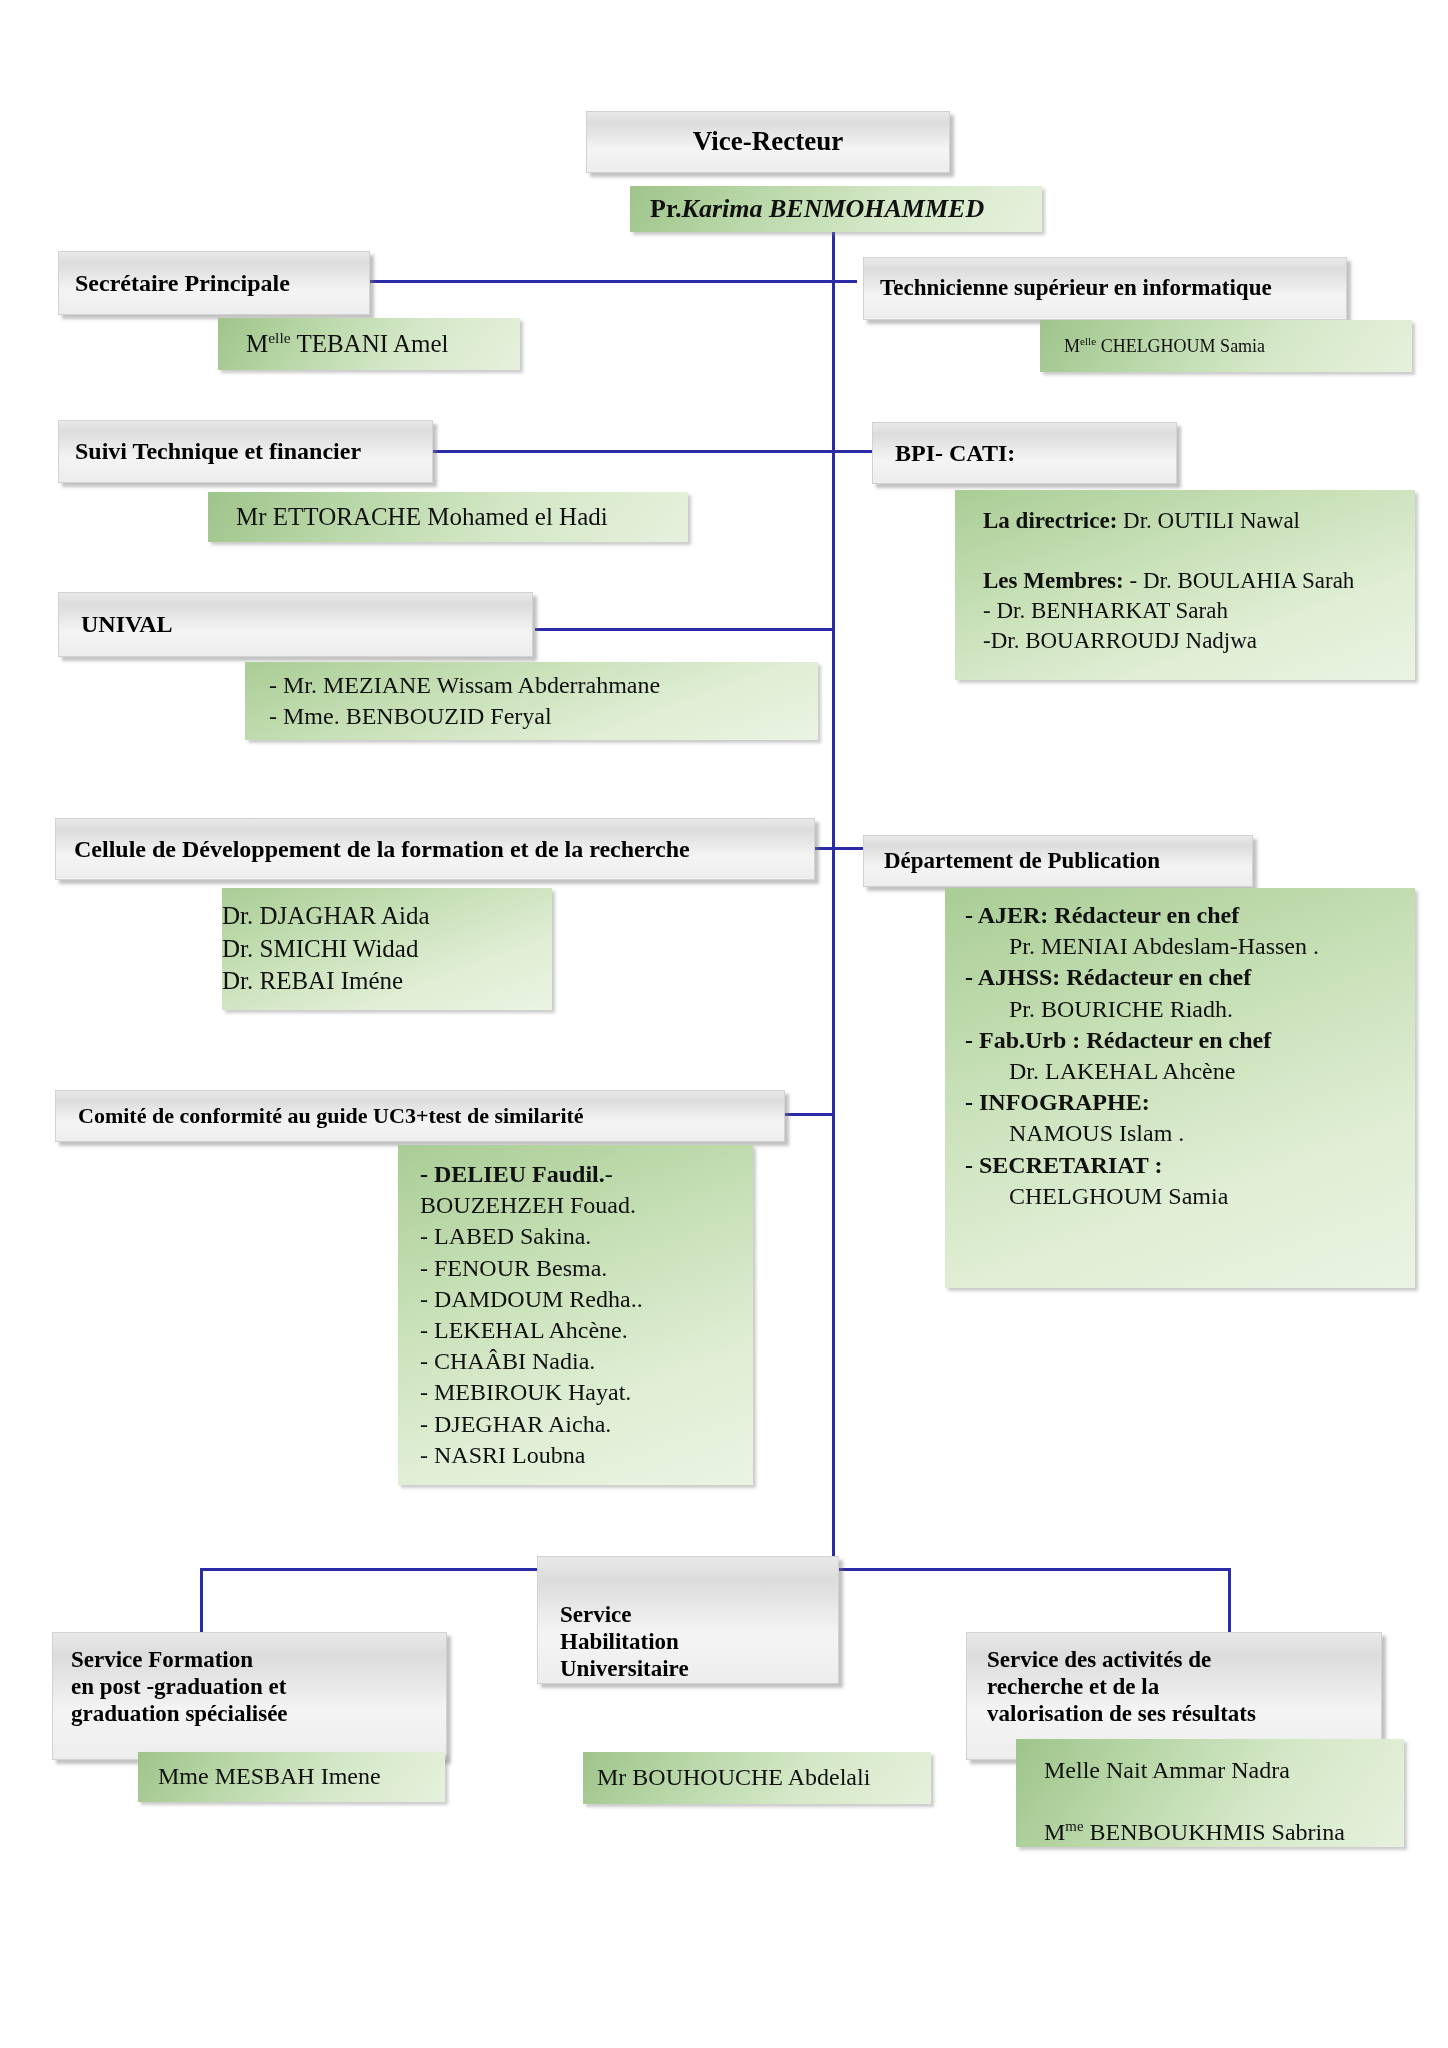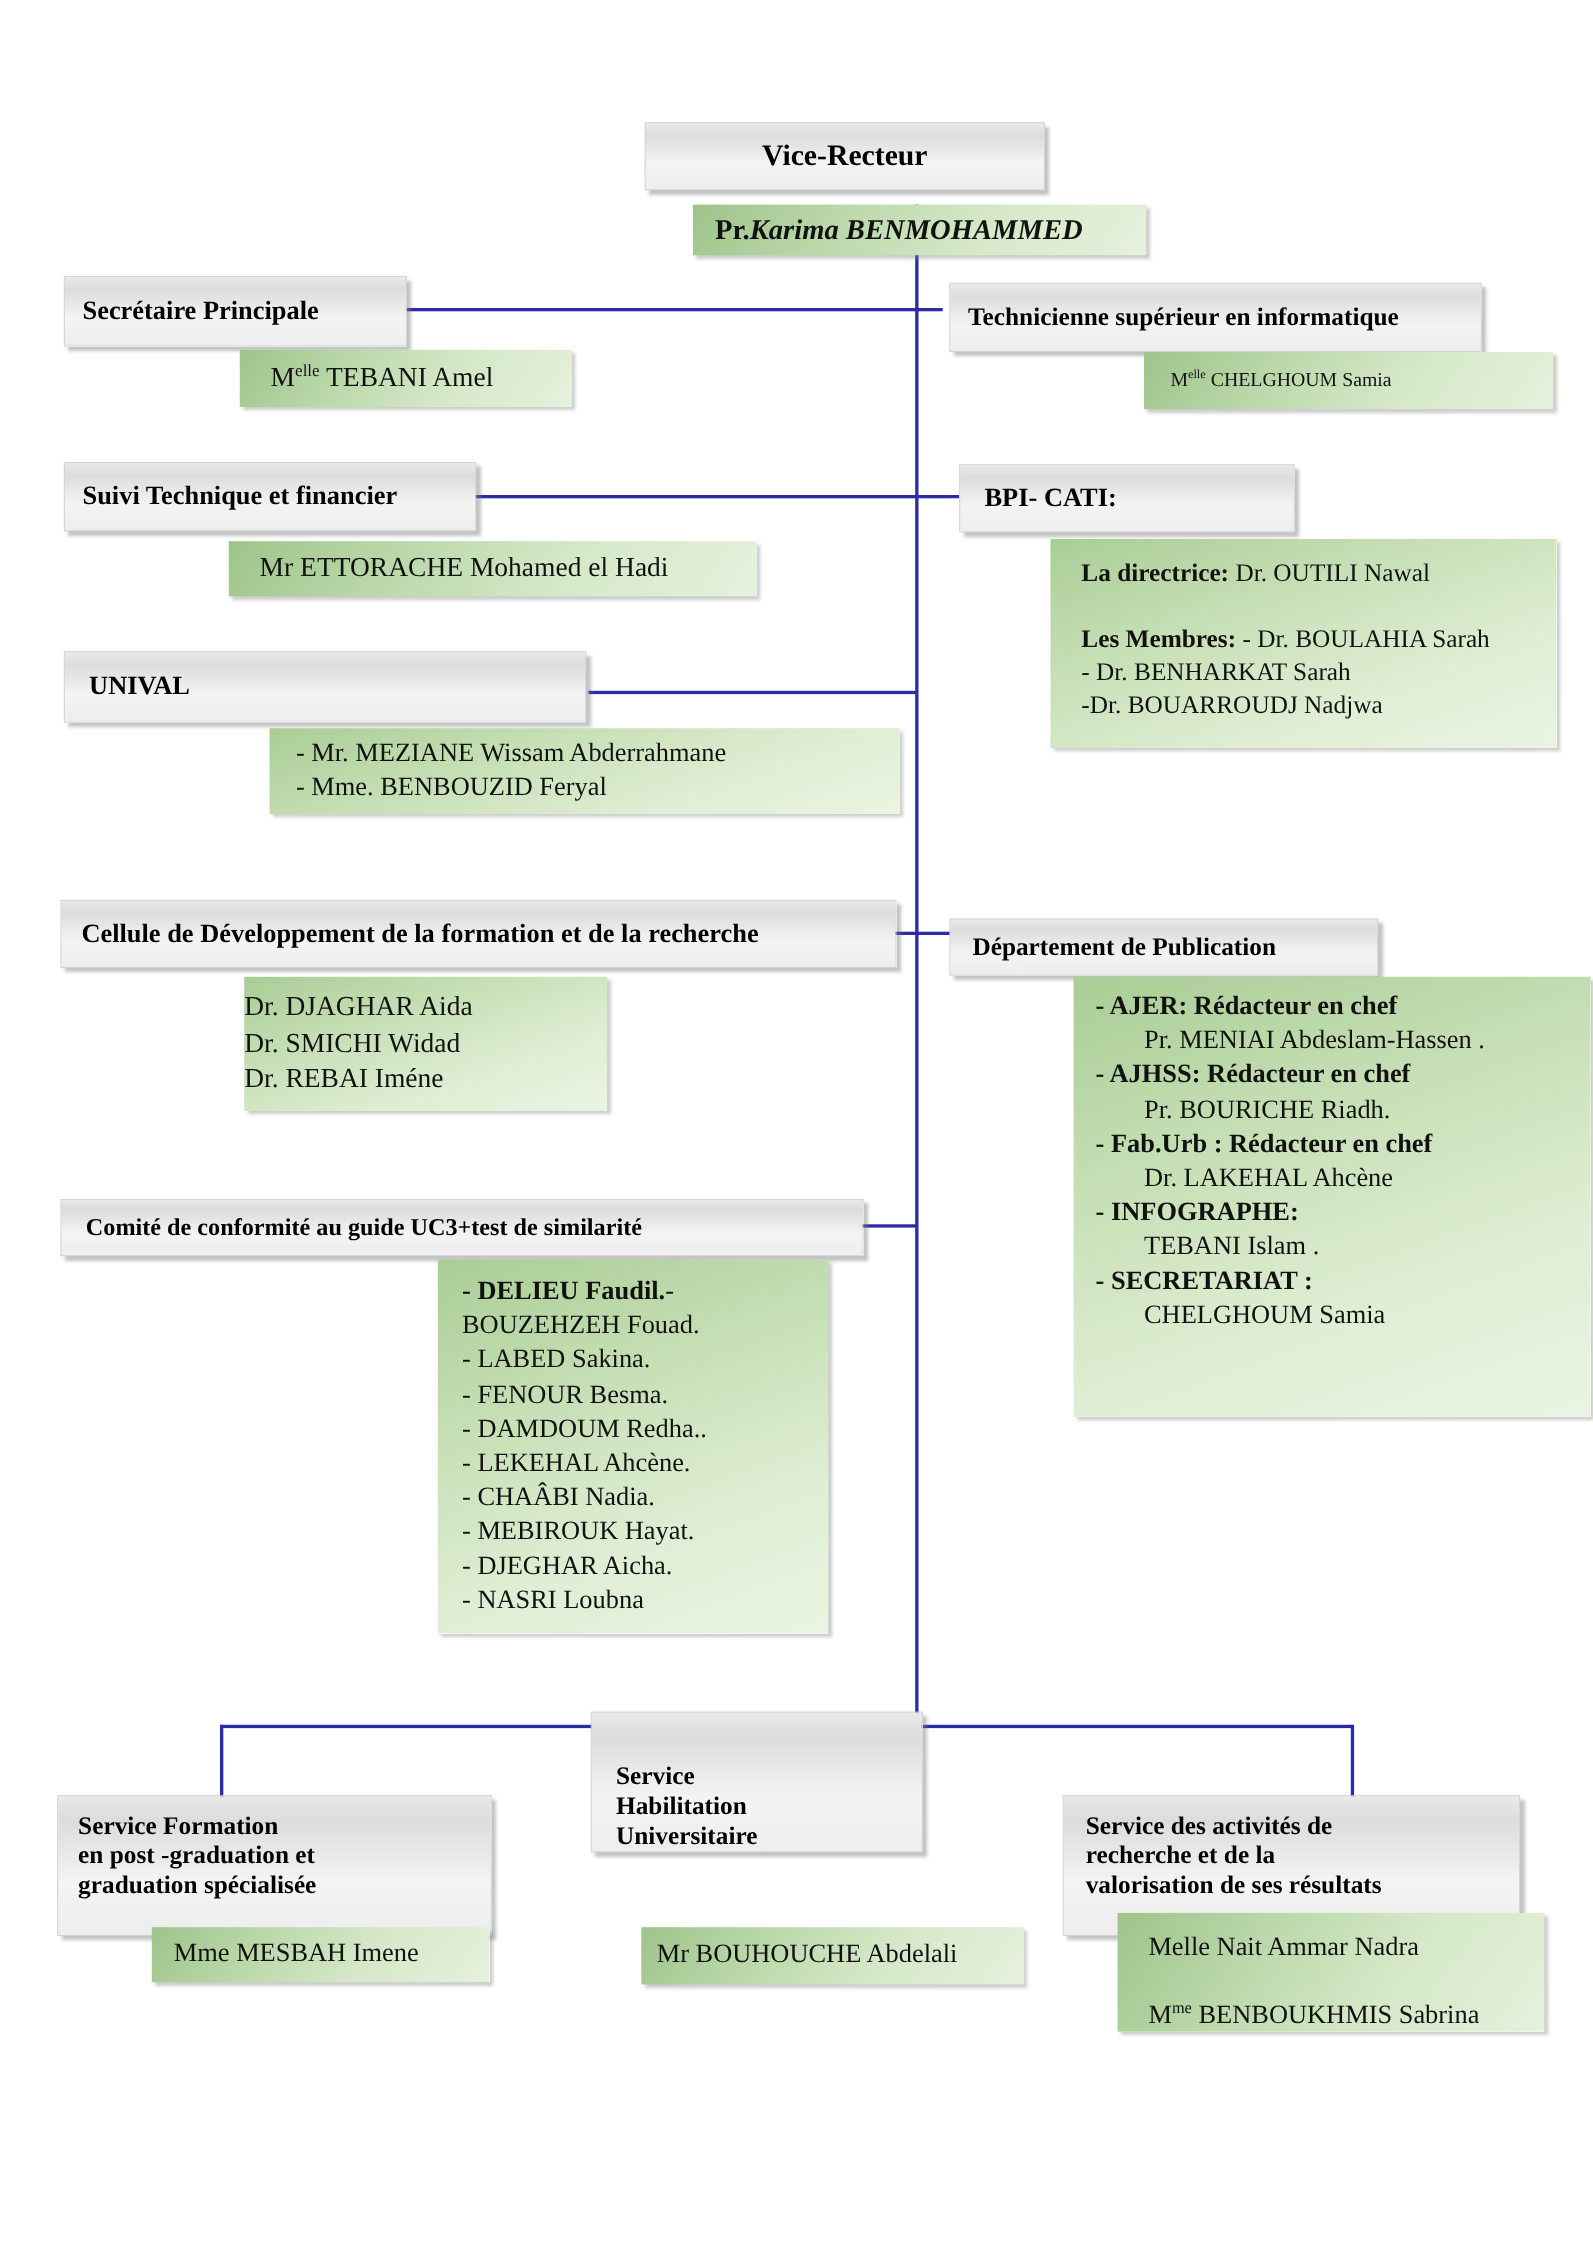--- a/index.html
+++ b/index.html
@@ -165,30 +165,30 @@
   </div>
   <div class="nbox plain" style="left:955px; top:490px; width:460px; height:190px; font-size:23px; padding-left:28px; align-items:flex-start; padding-top:16px;">
     <span class="txt"><span class="bold">La directrice:</span><span> Dr. OUTILI Nawal</span><br><br><span class="bold">Les Membres:</span><span class="list">   - Dr. BOULAHIA Sarah
    - Dr. BENHARKAT Sarah
    -Dr. BOUARROUDJ Nadjwa</span></span>
   </div>
 
   <div class="gbox" style="left:863px; top:835px; width:390px; height:52px; font-size:23px; padding-left:20px;">
     <span class="txt">Département de Publication</span>
   </div>
-  <div class="nbox plain" style="left:945px; top:888px; width:470px; height:400px; font-size:24px; padding-left:20px; align-items:flex-start; padding-top:12px;margin-left:31px;">
+  <div class="nbox plain" style="left:945px; top:888px; width:470px; height:400px; font-size:24px; padding-left:20px; align-items:flex-start; padding-top:12px;">
     <span class="txt">
       <span class="bold">- AJER: Rédacteur en chef</span><br>
       <span style="padding-left:44px; display:inline-block;">Pr. MENIAI Abdeslam-Hassen .</span><br>
       <span class="bold">- AJHSS: Rédacteur en chef</span><br>
       <span style="padding-left:44px; display:inline-block;">Pr. BOURICHE  Riadh.</span><br>
       <span class="bold">- Fab.Urb : Rédacteur en chef</span><br>
       <span style="padding-left:44px; display:inline-block;">Dr. LAKEHAL Ahcène</span><br>
       <span class="bold">- INFOGRAPHE:</span><br>
-      <span style="padding-left:44px; display:inline-block;">TEBANI Islam .</span><br>
+      <span style="padding-left:44px; display:inline-block;">NAMOUS Islam .</span><br>
       <span class="bold">- SECRETARIAT :</span><br>
       <span style="padding-left:44px; display:inline-block;">CHELGHOUM Samia</span>
     </span>
   </div>
 
   <div class="gbox" style="left:52px; top:1632px; width:395px; height:128px; font-size:23px; padding-left:18px; align-items:flex-start; padding-top:14px;">
     <span class="txt list">Service Formation
 en post -graduation et
 graduation spécialisée</span>
   </div>

